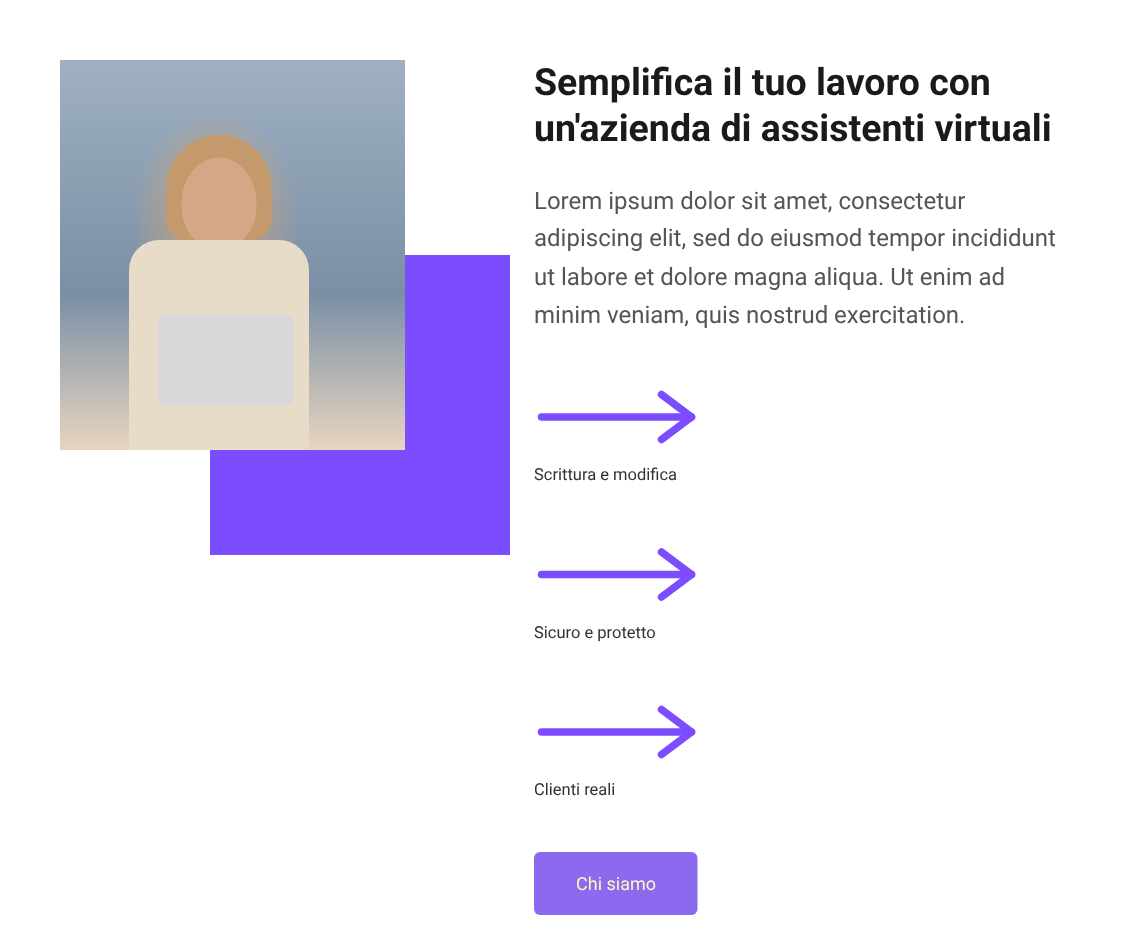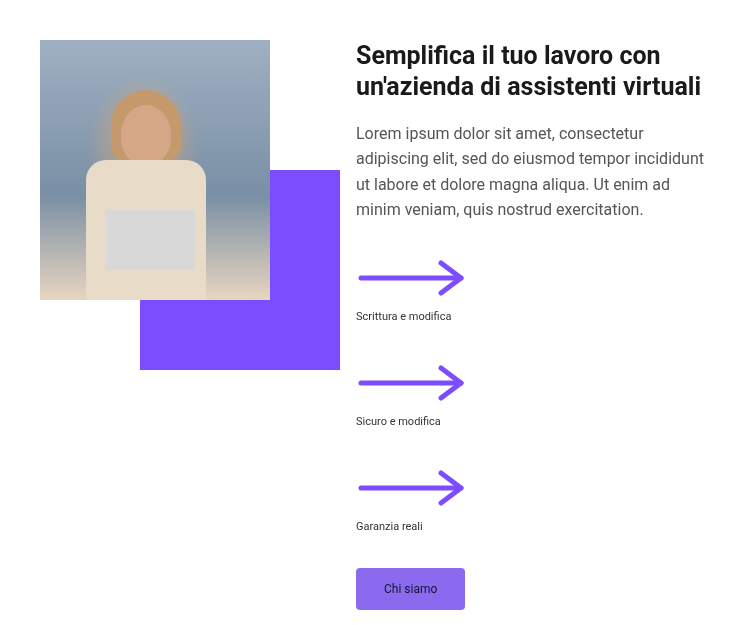--- a/index.html
+++ b/index.html
@@ -130,21 +130,21 @@
       width: 100%;
       height: 100%;
     }
     .feature-label {
       font-size: 11px;
       color: #333;
     }
     .cta-button {
       display: inline-block;
       background: #8b6af0;
-      color: #0f172a;
+      color: #fef9c3;
       font-size: 12px;
       padding: 14px 28px;
       border: none;
       border-radius: 4px;
       cursor: pointer;
       font-family: inherit;
     }
   </style>
 </head>
 <body>
@@ -177,28 +177,28 @@
         </div>
         <span class="feature-label">Scrittura e modifica</span>
       </div>
       <div class="feature-item">
         <div class="arrow-icon">
           <svg viewBox="0 0 120 40" fill="none" stroke="#7c4dff" stroke-width="5" stroke-linecap="round" stroke-linejoin="round">
             <line x1="5" y1="20" x2="105" y2="20"></line>
             <polyline points="85,5 105,20 85,35"></polyline>
           </svg>
         </div>
-        <span class="feature-label">Sicuro e modifica</span>
+        <span class="feature-label">Sicuro e protetto</span>
       </div>
       <div class="feature-item">
         <div class="arrow-icon">
           <svg viewBox="0 0 120 40" fill="none" stroke="#7c4dff" stroke-width="5" stroke-linecap="round" stroke-linejoin="round">
             <line x1="5" y1="20" x2="105" y2="20"></line>
             <polyline points="85,5 105,20 85,35"></polyline>
           </svg>
         </div>
-        <span class="feature-label">Garanzia reali</span>
+        <span class="feature-label">Clienti reali</span>
       </div>
     </div>
 
     <button class="cta-button">Chi siamo</button>
   </div>
 </div>
 
 </body></html>

